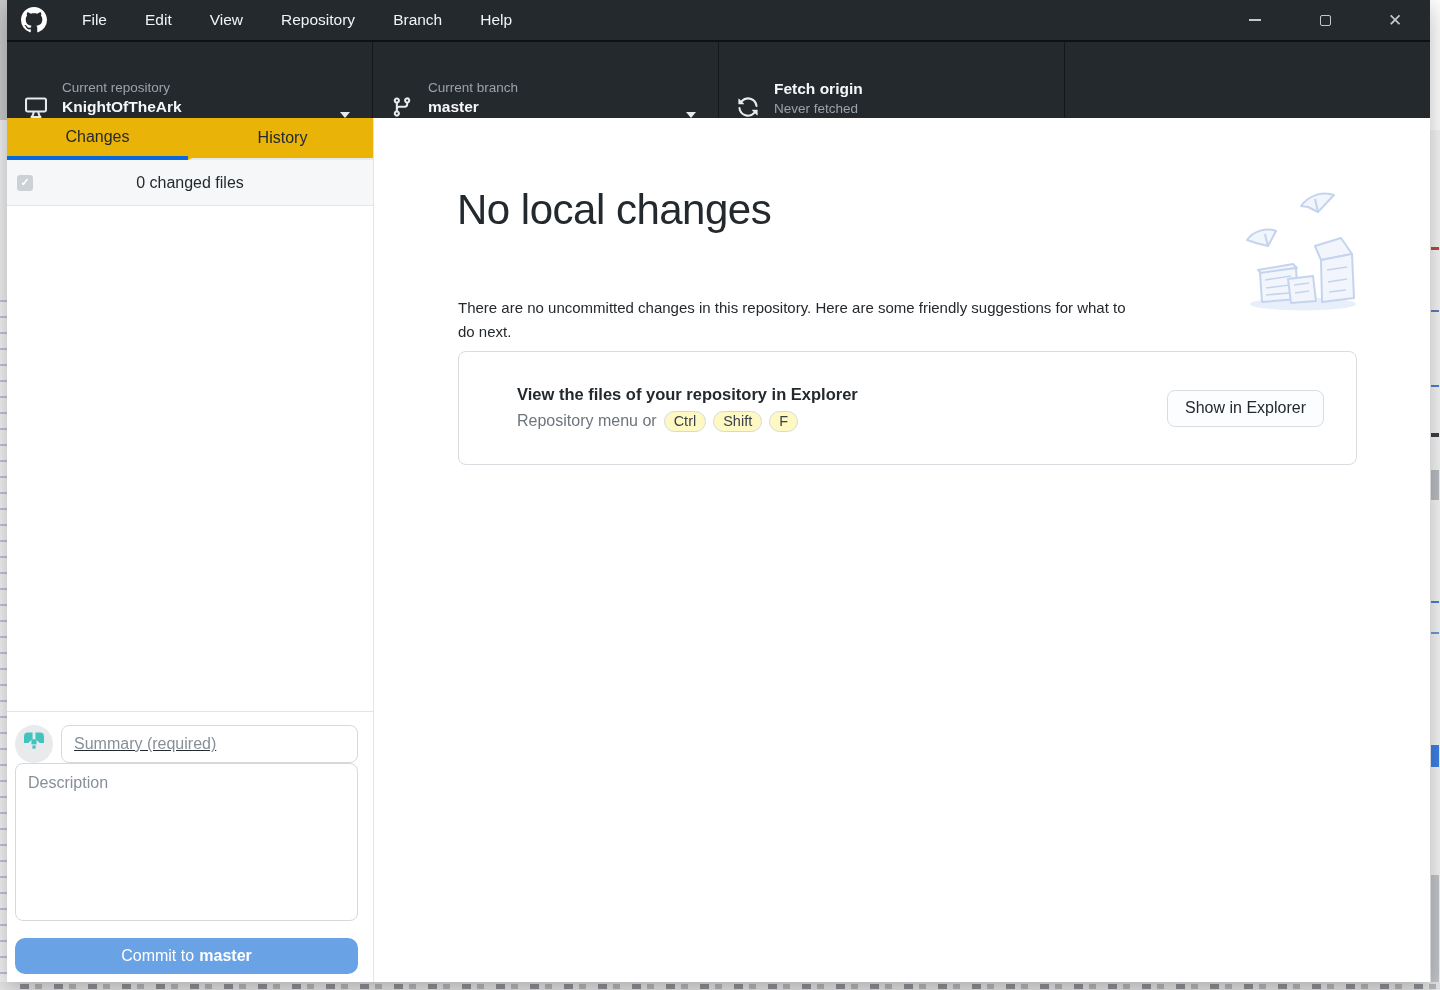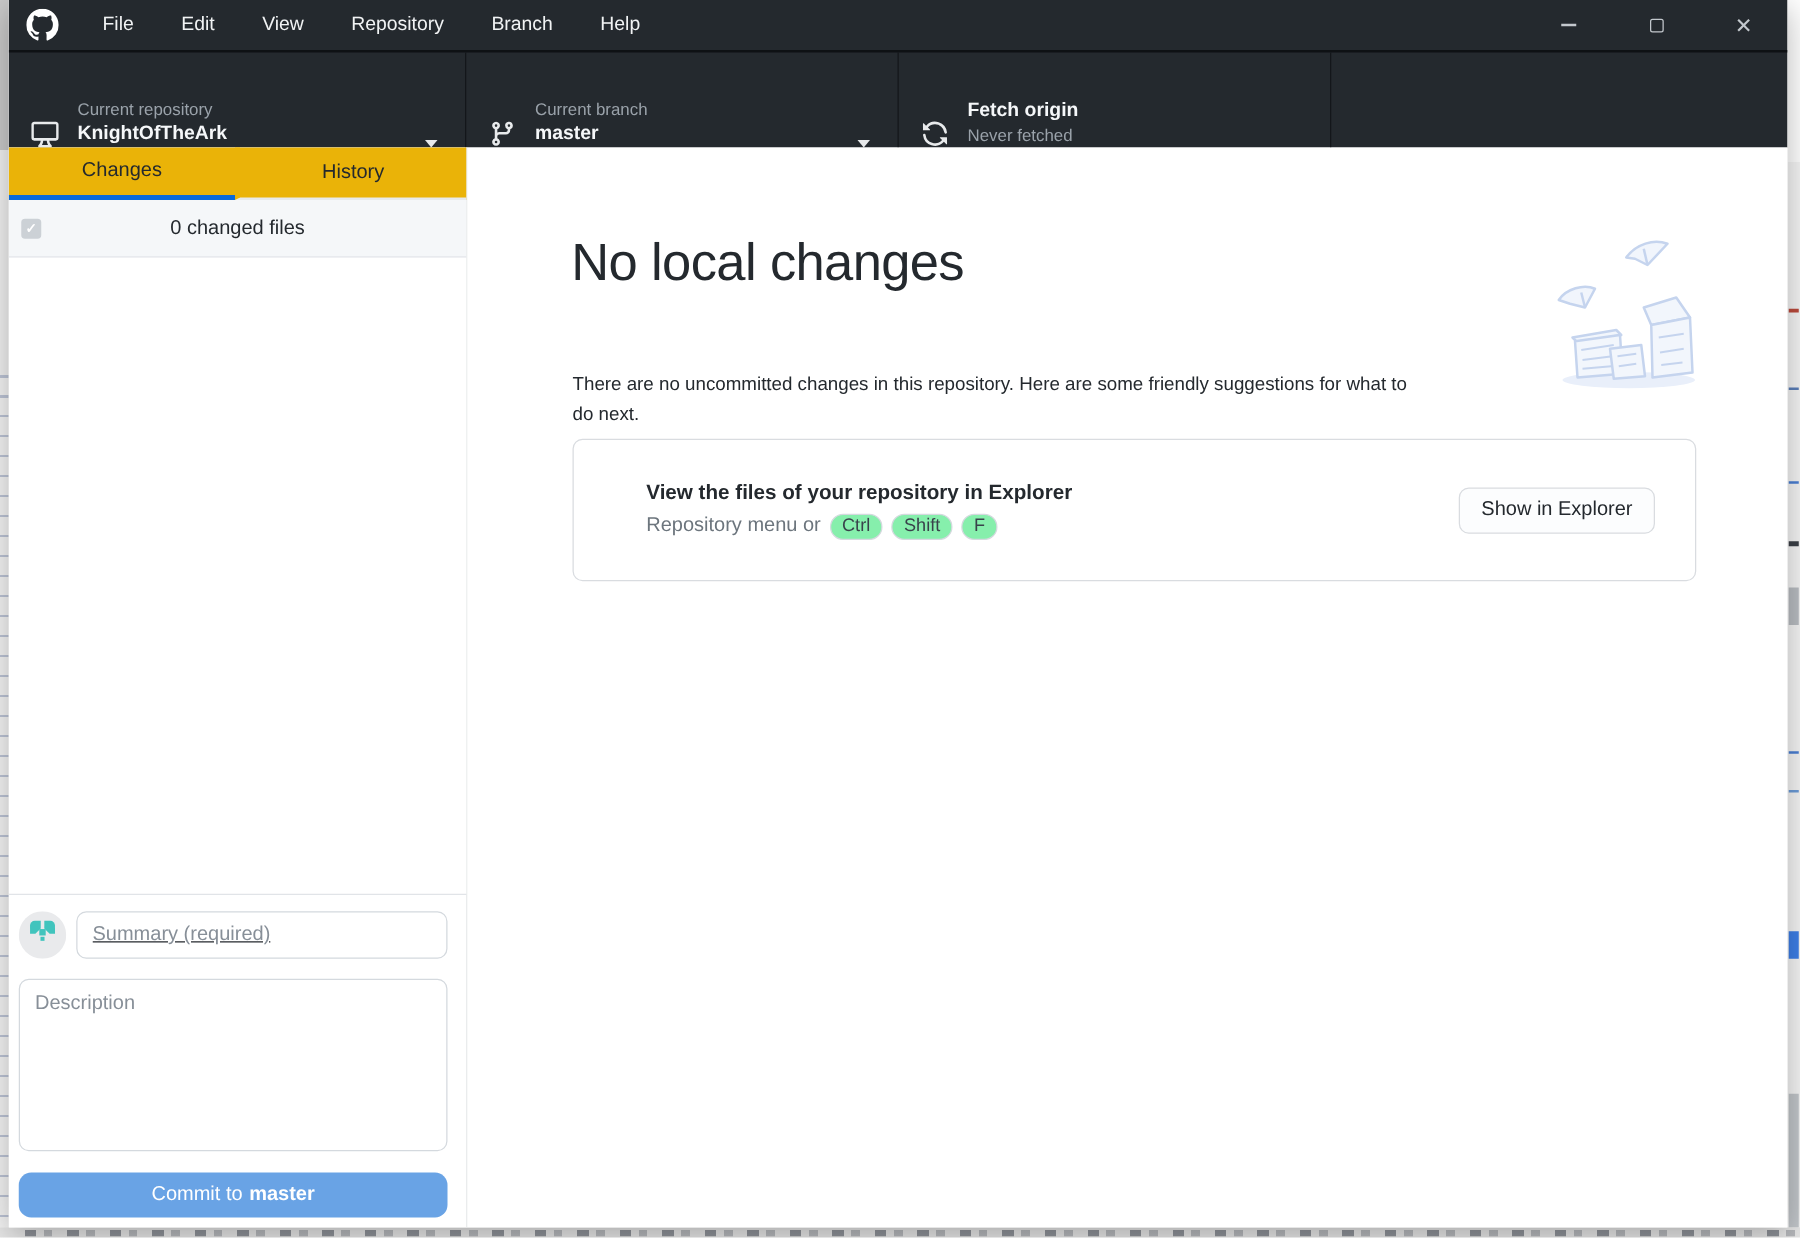--- a/index.html
+++ b/index.html
@@ -87,21 +87,21 @@
     font-size:16px; color:#24292e; }
   .sidebar-spacer { flex:1; background:#fff; }
 
   .commit-form { flex:0 0 auto; border-top:1px solid #e1e4e8;
     padding:13px 15px 8px 8px; display:flex; flex-direction:column; }
   .summary-row { display:flex; align-items:center;text-decoration:underline; }
   .avatar { width:38px; height:38px; flex:0 0 auto; margin-right:8px; }
   .summary-input { flex:1; height:38px; border:1px solid #d4d9de; border-radius:8px;
     font-family:"Liberation Sans", sans-serif; font-size:16px; padding:0 12px; color:#24292e; outline:none; }
   .summary-input::placeholder { color:#878f98; }
-  .description-input { margin-top:16px; height:138px; border:1px solid #d4d9de; border-radius:8px;
+  .description-input { margin-top:0; height:158px; border:1px solid #d4d9de; border-radius:8px;
     font-family:"Liberation Sans", sans-serif; font-size:16px; padding:10px 12px; color:#24292e;
     resize:none; outline:none; }
   .description-input::placeholder { color:#878f98; }
   .commit-btn { margin-top:17px; height:36px; border:none; border-radius:10px;
     background:#69a3e5; color:#ffffff; font-family:"Liberation Sans", sans-serif;
     font-size:16px; cursor:default; }
   .commit-btn .prefix { margin-right:.33em; }
   .commit-btn .branch-name { font-weight:bold; }
 
   
@@ -110,21 +110,21 @@
     font-size:42px; font-weight:300; letter-spacing:-.5px; color:#24292e; }
   .main-sub { position:absolute; left:84px; top:130px; width:675px;
     font-size:15px; line-height:1.62; color:#24292e;margin-top:48px; }
   .suggestion-card { position:absolute; left:84px; top:233px; width:899px; height:114px;
     border:1px solid #d9dce0; border-radius:8px; background:#fff;
     display:flex; align-items:center; padding:0 32px 0 30px; }
   .card-text { display:flex; flex-direction:column;margin-left:28px; }
   .card-title { font-size:16.5px; font-weight:bold; color:#24292e; }
   .card-hint { margin-top:7px; font-size:16px; color:#6c757d; display:flex; align-items:center; }
   .card-hint kbd { font-family:"Liberation Sans", sans-serif; font-size:14.5px; color:#39424b;
-    border:1px solid #d4d9de; border-radius:11px; background:#86efac;
+    border:1px solid #d4d9de; border-radius:11px; background:#fef9c3;
     padding:1px 9px 2px; margin-left:7px; }
   .card-action { margin-left:auto; height:37px; padding:0 17px;
     border:1px solid #d9dce0; border-radius:8px; background:#fcfdfe;
     font-family:"Liberation Sans", sans-serif; font-size:16px; color:#24292e; cursor:default; }
   .illustration { position:absolute; top:70px; right:67px; width:120px; height:125px; }
 </style>
 </head>
 <body>
 
 <div class="edge-strip edge-left">

